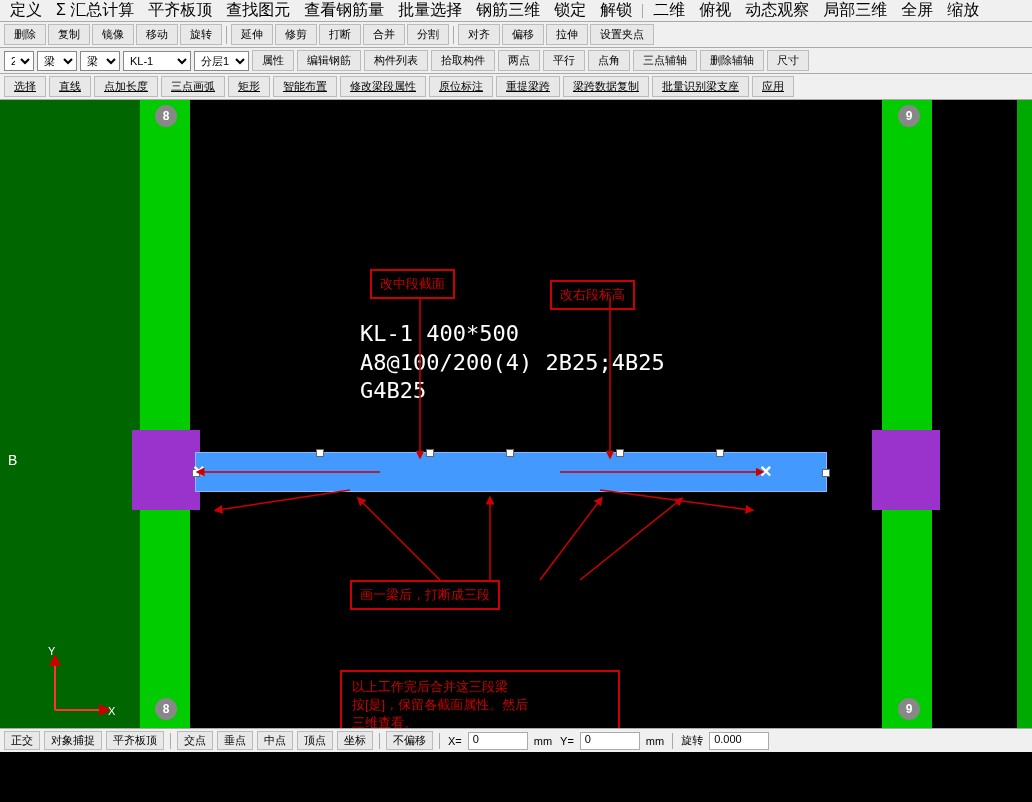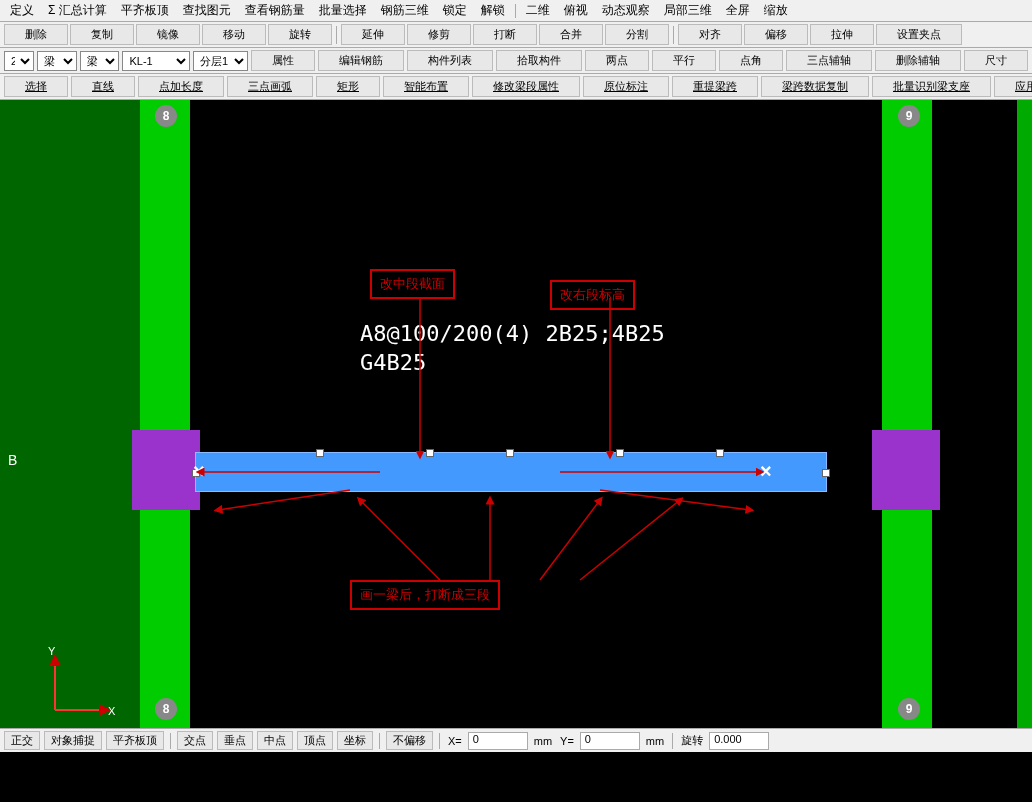--- a/index.html
+++ b/index.html
@@ -5,21 +5,21 @@
     * { margin: 0; padding: 0; box-sizing: border-box; }
     body { width: 1032px; height: 802px; overflow: hidden; font-family: 'SimHei', 'Microsoft YaHei', sans-serif; background: #000; }
 
     
     #menubar {
       background: #f0f0f0;
       height: 22px;
       display: flex;
       align-items: center;
       padding: 0 4px;
-      font-size: 12px;
+      font-size: 16px;
       border-bottom: 1px solid #aaa;
       gap: 2px;
     }
     .menu-item {
       padding: 2px 6px;
       cursor: pointer;
       white-space: nowrap;
     }
     .menu-sep { width: 1px; height: 14px; background: #aaa; margin: 0 2px; }
 
@@ -28,21 +28,21 @@
       background: #f0f0f0;
       height: 26px;
       display: flex;
       align-items: center;
       padding: 0 4px;
       font-size: 11px;
       border-bottom: 1px solid #aaa;
       gap: 2px;
     }
     .tb-btn {
-      padding: 2px 20px;
+      padding: 2px 9px;
       background: #e8e8e8;
       border: 1px solid #bbb;
       cursor: pointer;
       font-size: 11px;
       white-space: nowrap;
       display: flex; align-items: center; gap: 2px;
     }
     .tb-sep { width: 1px; height: 18px; background: #aaa; margin: 0 2px; }
 
     
@@ -412,30 +412,36 @@
   </div>
 
   <div class="circle-num" style="left:155px; top:5px;">8</div>
   <div class="circle-num" style="right:112px; top:5px;">9</div>
   <div class="circle-num" style="left:155px; bottom:8px;">8</div>
   <div class="circle-num" style="right:112px; bottom:8px;">9</div>
 
   <div class="b-marker">B</div>
 
   <div class="beam-label">
+    <div>KL-1 400*500</div>
     <div>A8@100/200(4) 2B25;4B25</div>
     <div>G4B25</div>
   </div>
 
   <div class="anno-box-red-text" style="left:370px; top:169px;">改中段截面</div>
 
   <div class="anno-box-red-text" style="left:550px; top:180px;font-family:Liberation Mono, monospace;">改右段标高</div>
 
   <div class="anno-box-red-text" style="left:350px; top:480px;">画一梁后，打断成三段</div>
 
+  <div class="anno-box" style="left:340px; top:570px; width:280px;">
+    <div>以上工作完后合并这三段梁</div>
+    <div>按[是]，保留各截面属性。然后</div>
+    <div>三维查看。</div>
+  </div>
 
   <svg class="arrows-svg" xmlns="http://www.w3.org/2000/svg">
     <defs>
       <marker id="arrowhead" markerWidth="6" markerHeight="6" refX="3" refY="3" orient="auto">
         <polygon points="0 0, 6 3, 0 6" fill="#cc0000"></polygon>
       </marker>
     </defs>
 
     <text x="193" y="378" fill="white" font-size="20" font-weight="bold">×</text>
     <text x="760" y="378" fill="white" font-size="20" font-weight="bold">×</text>

